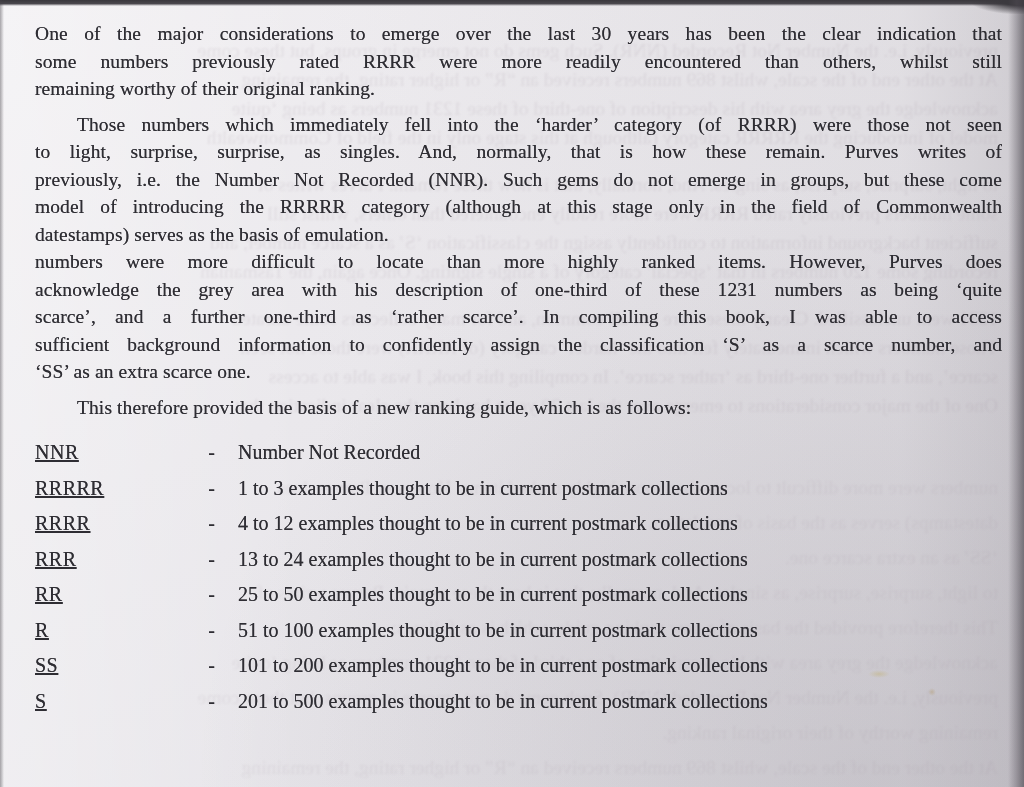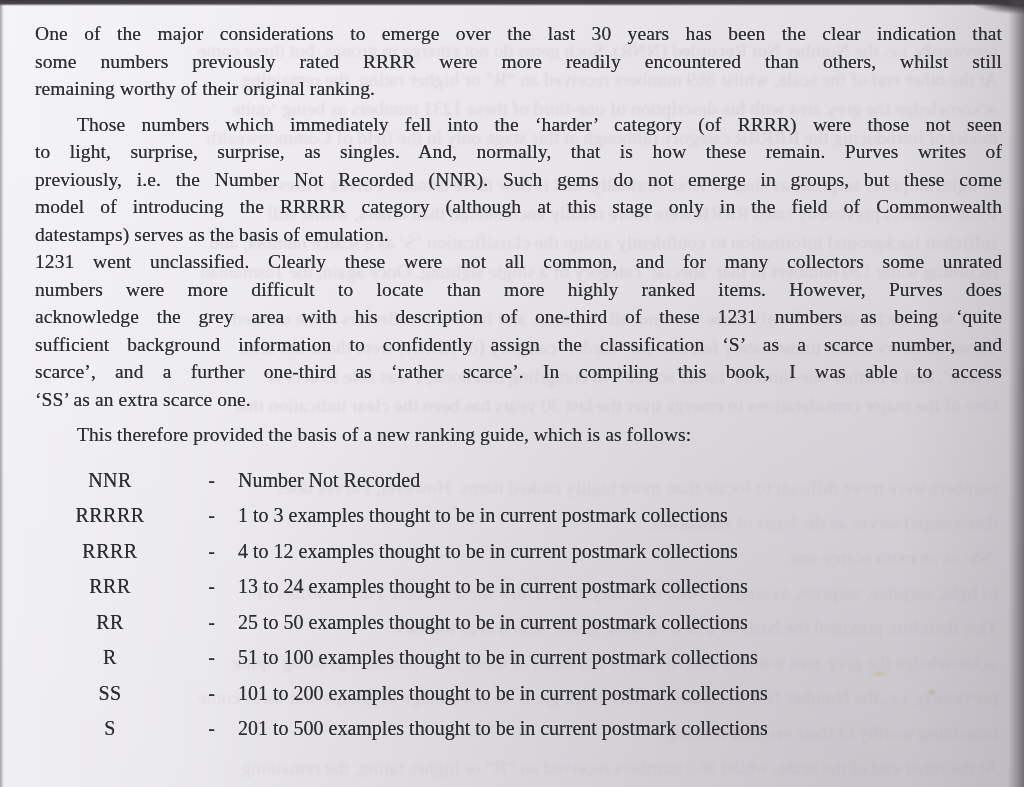--- a/index.html
+++ b/index.html
@@ -46,21 +46,21 @@
     overflow:hidden;white-space:nowrap;
     text-shadow:0 0 0.6px rgba(46,45,51,0.75);
     letter-spacing:0.1px;
   }
   .line.last{text-align-last:left;}
   .line.indent{padding-left:42px;margin-top:8px;}
 
   .ranking{margin-top:14px;}
   .rrow{display:grid;grid-template-columns:150px 53px 1fr;height:35.5px;line-height:35.5px;
     font-size:20px;text-shadow:0 0 0.6px rgba(46,45,51,0.75);}
-  .rcode{text-align:center;letter-spacing:0.5px;}
+  .rcode{text-align:left;letter-spacing:0.5px;text-decoration:underline;}
   .rsep{text-align:center;}
   .rdesc{text-align:left;white-space:nowrap;overflow:hidden;}
 </style>
 </head>
 <body>
 
 <div class="page">
 
   <div class="ghost" aria-hidden="true">
     <div class="gl">previously, i.e. the Number Not Recorded (NNR). Such gems do not emerge in groups, but these come</div>
@@ -100,25 +100,24 @@
 
     <div class="para">
       <div class="line indent">Those numbers which immediately fell into the ‘harder’ category (of RRRR) were those not seen</div>
       <div class="line">to light, surprise, surprise, as singles. And, normally, that is how these remain. Purves writes of</div>
       <div class="line">previously, i.e. the Number Not Recorded (NNR). Such gems do not emerge in groups, but these come</div>
       <div class="line">model of introducing the RRRRR category (although at this stage only in the field of Commonwealth</div>
       <div class="line last">datestamps) serves as the basis of emulation.</div>
     </div>
 
     <div class="para">
-      <div class="line">1231 went unclassified. Clearly these were not all common, and for many collectors some unrated</div>
       <div class="line">numbers were more difficult to locate than more highly ranked items. However, Purves does</div>
       <div class="line">acknowledge the grey area with his description of one-third of these 1231 numbers as being ‘quite</div>
+      <div class="line">scarce’, and a further one-third as ‘rather scarce’. In compiling this book, I was able to access</div>
       <div class="line">sufficient background information to confidently assign the classification ‘S’ as a scarce number, and</div>
-      <div class="line">scarce’, and a further one-third as ‘rather scarce’. In compiling this book, I was able to access</div>
       <div class="line last">‘SS’ as an extra scarce one.</div>
     </div>
 
     <div class="para">
       <div class="line indent last">This therefore provided the basis of a new ranking guide, which is as follows:</div>
     </div>
 
     <div class="ranking">
       <div class="rrow">
         <span class="rcode">NNR</span>

